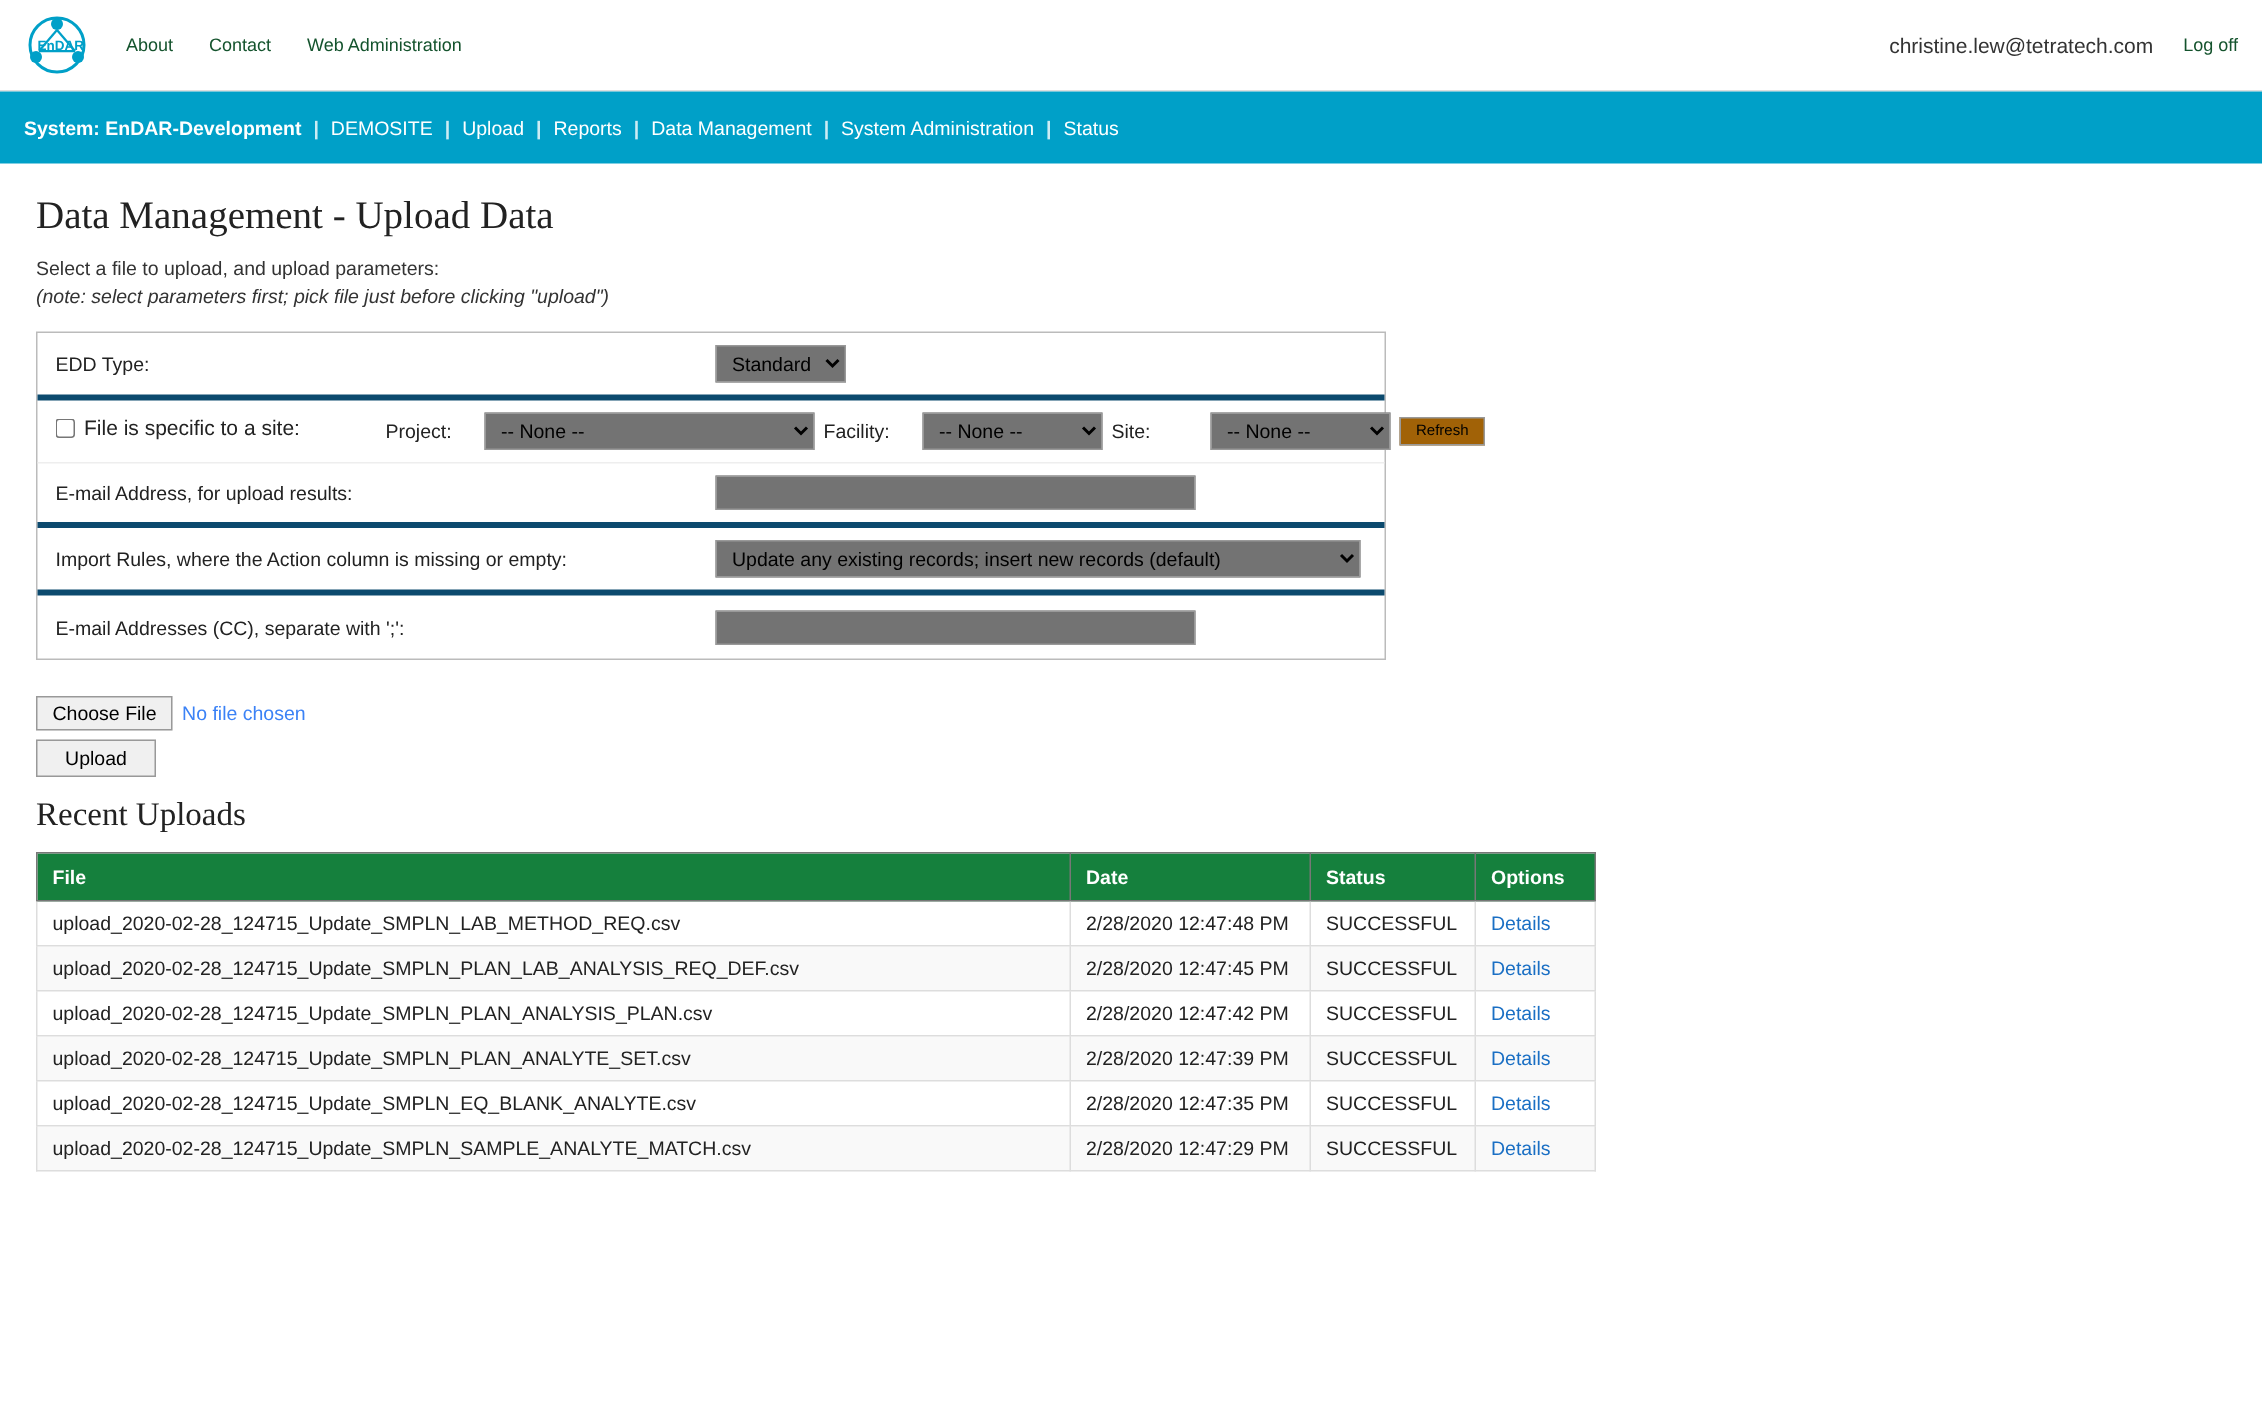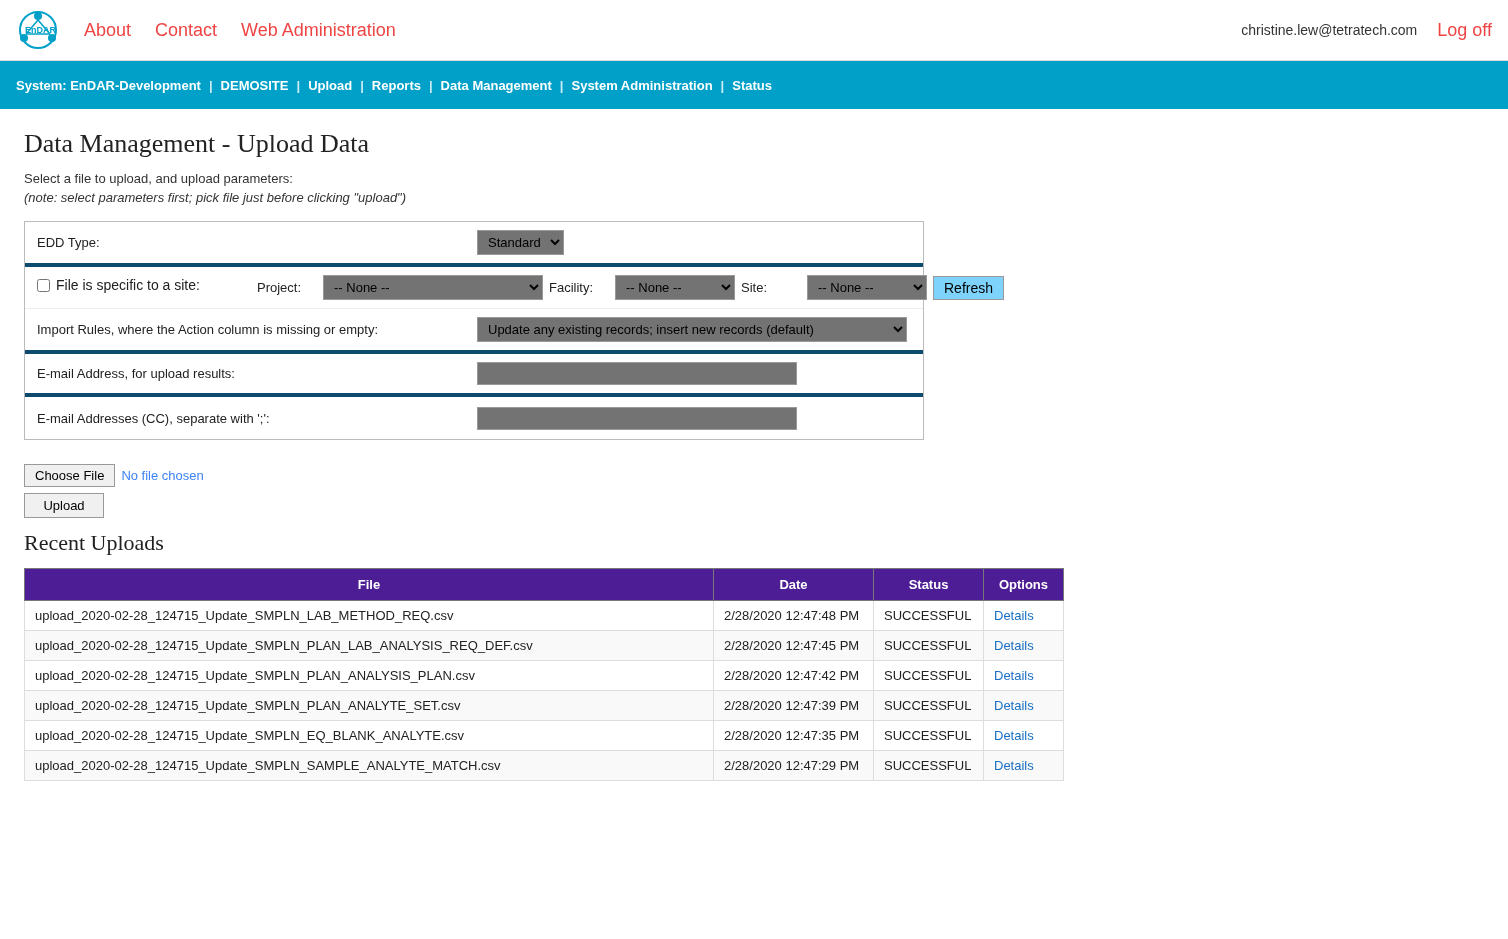--- a/index.html
+++ b/index.html
@@ -6,36 +6,36 @@
     body { font-family: Arial, sans-serif; font-size: 14px; color: #222; background: #fff; }
 
     
     .top-nav {
       display: flex; align-items: center; justify-content: space-between;
       padding: 8px 16px; border-bottom: 1px solid #ddd;
     }
     .top-nav-left { display: flex; align-items: center; gap: 24px; }
     .logo-area { display: flex; align-items: flex-end; gap: 6px; }
     .logo-svg { width: 44px; height: 44px; }
-    .top-nav a, .top-nav-link { color: #ef4444; text-decoration: none; font-size: 18px; cursor: pointer; }
+    .top-nav a, .top-nav-link { color: #14532d; text-decoration: none; font-size: 12px; cursor: pointer; }
     .top-nav-right { display: flex; align-items: center; gap: 20px; font-size: 14px; }
     .user-email { color: #333; }
     .logoff-link { color: #333; text-decoration: none; cursor: pointer; }
 
     
     .ribbon-nav {
       background: #00a0c8;
       padding: 0 16px;
       display: flex; align-items: center;
       height: 48px;
     }
     .ribbon-nav span { color: #fff; font-size: 13px; font-weight: 600; }
     .ribbon-nav .sep { color: #fff; margin: 0 8px; opacity: 0.8; }
     .ribbon-nav a {
-      color: #fff; text-decoration: none; font-size: 13px; font-weight: 700;
+      color: #fff; text-decoration: none; font-size: 13px; font-weight: 400;
       cursor: pointer;
     }
 
     
     .main-content { padding: 20px 24px; }
 
     .page-title {
       font-family: Georgia, serif;
       font-size: 26px;
       font-weight: normal;
@@ -80,22 +80,22 @@
     }
     .site-row-left {
       display: flex; align-items: center; min-width: 220px; padding-top: 2px;
     }
     .site-row-left input[type=checkbox] { margin-right: 6px; }
     .site-row-right { display: flex; flex-direction: row; gap: 6px; }
     .site-subrow { display: flex; align-items: center; gap: 6px; }
     .site-subrow label { font-size: 13px; min-width: 60px; }
 
     .refresh-btn {
-      padding: 3px 10px; font-size: 14px;
-      background: #7dd3fc; border: 1px solid #999;
+      padding: 3px 10px; font-size: 10px;
+      background: #a16207; border: 1px solid #999;
       cursor: pointer;
     }
 
     
     .file-upload-area { margin-bottom: 12px; }
     .file-row { display: flex; align-items: center; gap: 0; margin-bottom: 6px; }
     .choose-file-btn {
       padding: 3px 10px; font-size: 13px;
       background: #f0f0f0; border: 1px solid #999;
       cursor: pointer; margin-right: 6px;
@@ -115,23 +115,23 @@
       font-weight: normal;
       color: #222;
       margin-bottom: 12px;
     }
     .uploads-table {
       width: 1040px; max-width: 100%;
       border-collapse: collapse;
       font-size: 13px;
     }
     .uploads-table th {
-      background: #4c1d95;
+      background: #15803d;
       color: #fff;
-      text-align: center;
+      text-align: left;
       padding: 8px 10px;
       border: 1px solid #777;
       font-weight: bold;
     }
     .uploads-table td {
       padding: 7px 10px;
       border: 1px solid #ddd;
       vertical-align: middle;
       margin-left: 28px;
     }
@@ -221,31 +221,31 @@
           <label>Site:</label>
           <select class="form-control" style="width:120px;">
             <option>-- None --</option>
           </select>
           <button class="refresh-btn">Refresh</button>
         </div>
       </div>
     </div>
 
     <div class="form-row">
+      <span class="form-label">E-mail Address, for upload results:</span>
+      <input type="text" class="form-control" style="width: 320px;">
+    </div>
+
+    <div class="form-row">
       <span class="form-label">Import Rules, where the Action column is missing or empty:</span>
       <select class="form-control" style="width:430px;">
         <option>Update any existing records; insert new records (default)</option>
         <option>Insert new records only</option>
         <option>Update existing records only</option>
       </select>
-    </div>
-
-    <div class="form-row">
-      <span class="form-label">E-mail Address, for upload results:</span>
-      <input type="text" class="form-control" style="width: 320px;">
     </div>
 
     <div class="form-row">
       <span class="form-label">E-mail Addresses (CC), separate with ';':</span>
       <input type="text" class="form-control" style="width: 320px;">
     </div>
 
   </div>
 
   <div class="file-upload-area">

